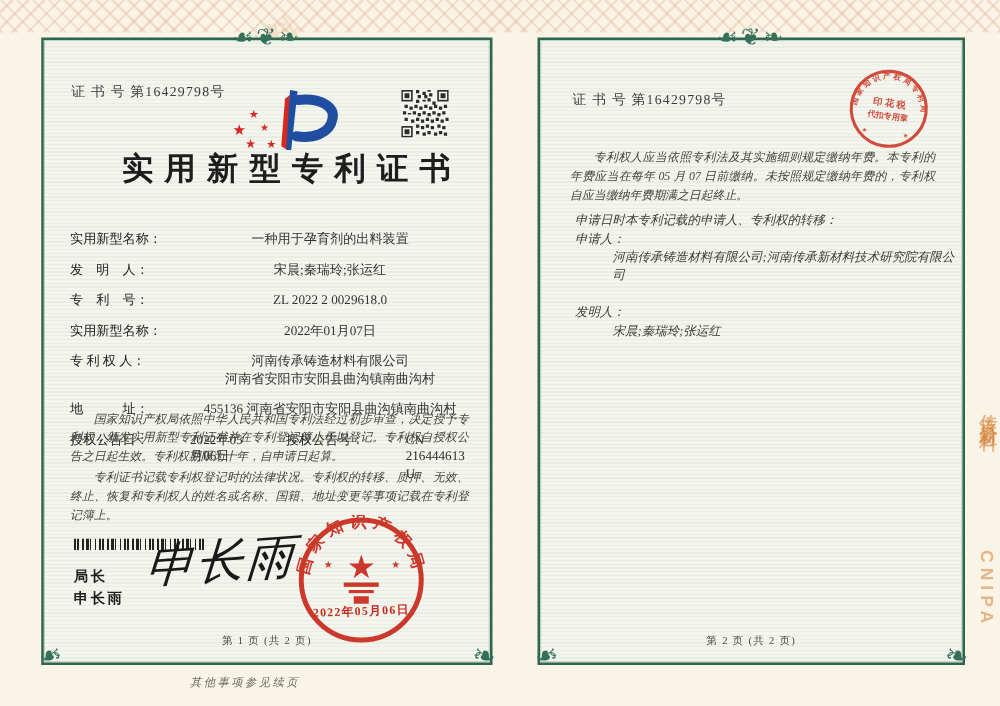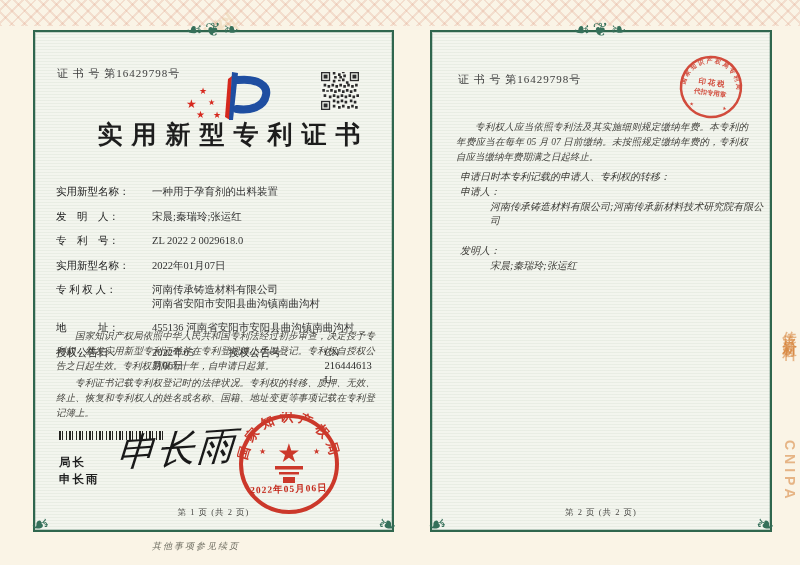--- a/index.html
+++ b/index.html
@@ -39,21 +39,21 @@
           letter-spacing:1px;}
   .page2 .certno{left:26px;top:40px;}
 
   .title{position:absolute;top:86px;left:0;right:0;text-align:center;
          font-size:25px;font-weight:bold;color:#1d1d1d;letter-spacing:9px;padding-left:40px;}
 
   .fields{position:absolute;top:132px;left:21px;right:16px;font-size:10.5px;
           color:#2b2b2b;margin-top:21px;}
   .frow{display:flex;margin-bottom:11px;line-height:13.5px;}
   .flabel{width:96px;flex:none;color:#222;}
-  .fvalue{flex:1;color:#333;}
+  .fvalue{flex:1;color:#333;text-align:center;}
   .fvalue .l2{display:block;}
   .flabel2{margin-left:26px;flex:none;}
 
   .paras{position:absolute;top:297px;left:21px;right:17px;font-size:9.5px;
          line-height:15px;color:#45443f;font-style:italic;text-align:justify;}
   .paras p{margin:0 0 2px 0;text-indent:2em;}
 
   .barcode{position:absolute;left:24px;top:399px;width:106px;height:9px;
       background:repeating-linear-gradient(90deg,#23221f 0 2px,transparent 2px 3px,
         #23221f 3px 4px,transparent 4px 7px,#23221f 7px 8px,transparent 8px 10px);}

